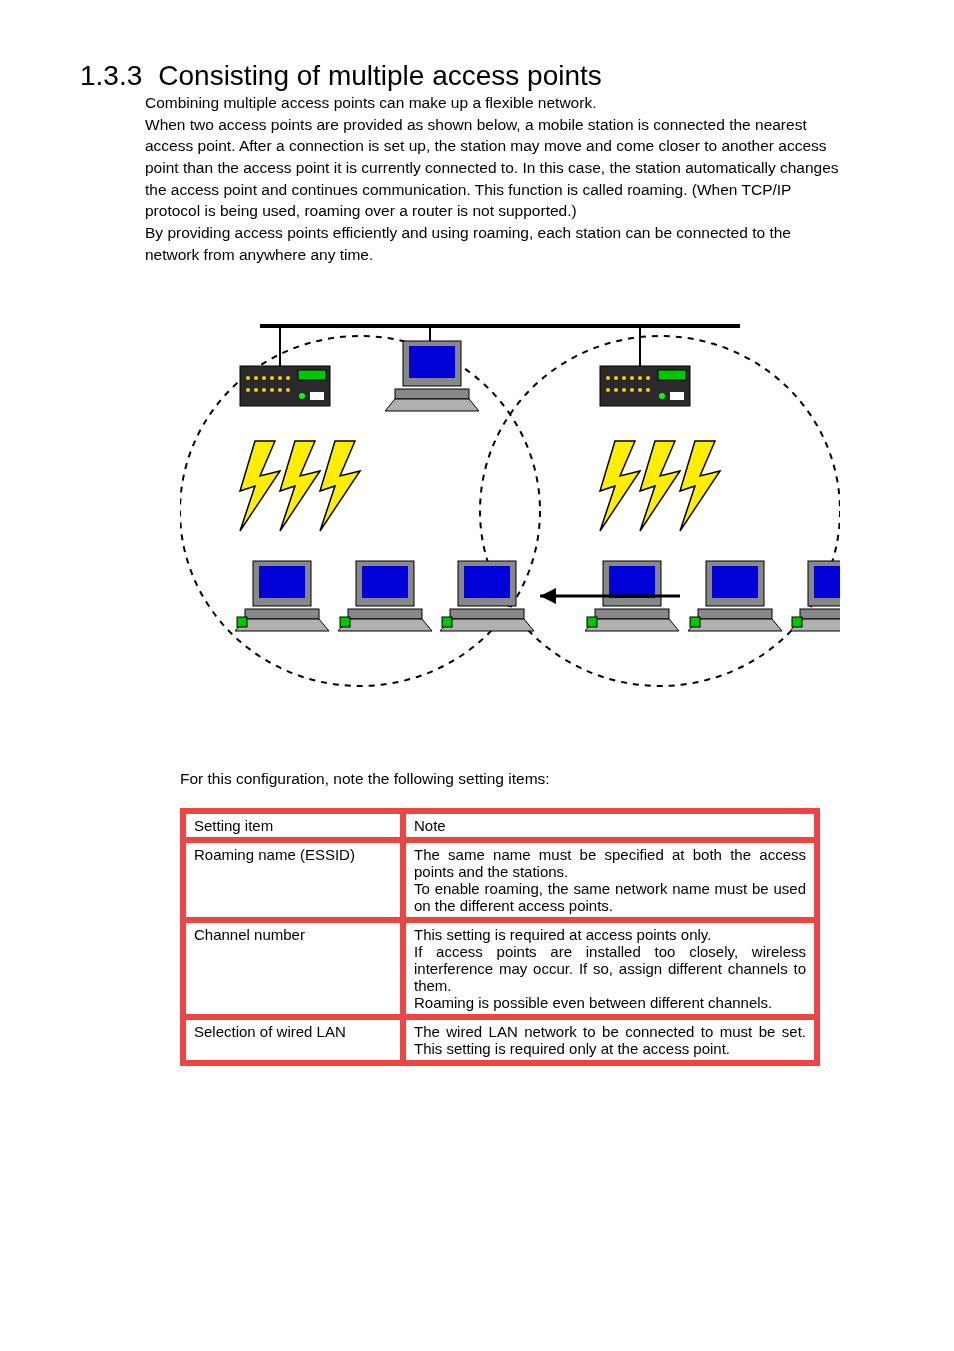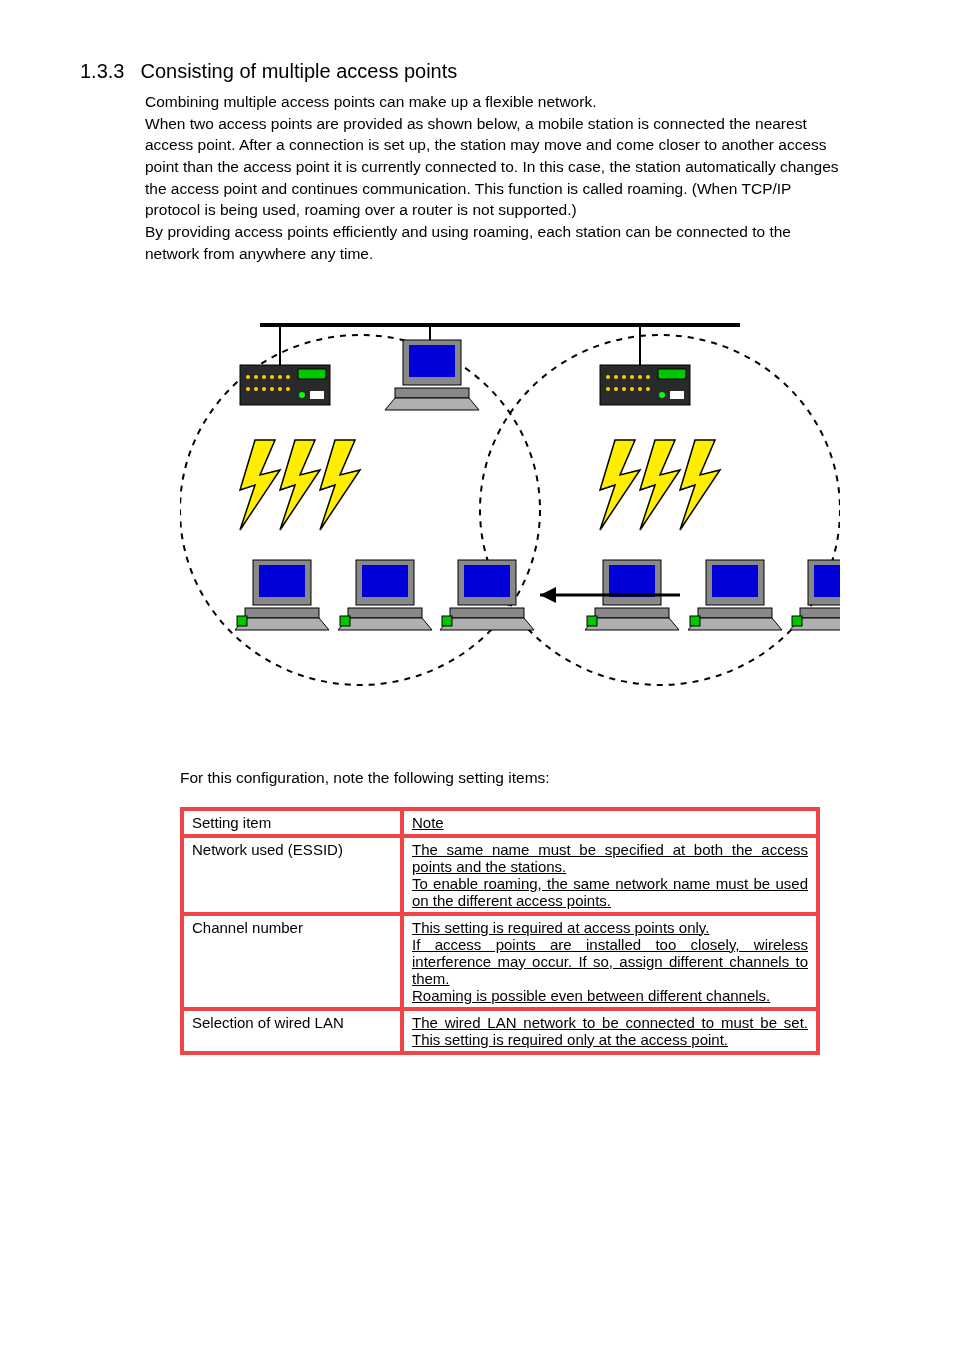--- a/index.html
+++ b/index.html
@@ -7,22 +7,21 @@
       padding: 0;
       box-sizing: border-box;
     }
     body {
       font-family: Arial, Helvetica, sans-serif;
       background: #fff;
       width: 954px;
       padding: 60px 80px 60px 80px;
     }
     .heading {
-      font-size: 20px;
-      margin-bottom: 8px;
+      font-size: 28px;
       font-weight: normal;
     }
     .section-number {
       margin-right: 16px;
     }
     .body-text {
       margin-left: 65px;
       font-size: 15.5px;
       line-height: 1.4;
       margin-bottom: 20px;
@@ -43,35 +42,34 @@
       margin-bottom: 20px;
     }
     table.settings-table {
       margin-left: 100px;
       border-collapse: collapse;
       width: 640px;
       font-size: 15px;
     }
     table.settings-table th,
     table.settings-table td {
-      border: 4px solid #ef4444;
+      border: 6px solid #ef4444;
       padding: 3px 8px;
       text-align: left;
       vertical-align: top;
       font-weight: normal;
     }
     table.settings-table thead td {
       font-weight: normal;
     }
     .col-item {
       width: 220px;
     }
     .col-note {
       text-align: justify;
-      text-decoration: underline;
     }
   </style>
 </head>
 <body>
 
 <h2 class="heading">
   <span class="section-number">1.3.3</span><span>Consisting of multiple access points</span>
 </h2>
 
 <p class="body-text">Combining multiple access points can make up a flexible network.<br>When two access points are provided as shown below, a mobile station is connected the nearest access point.  After a connection is set up, the station may move and come closer to another access point than the access point it is currently connected to.  In this case, the station automatically changes the access point and continues communication.  This function is called roaming. (When TCP/IP protocol is being used, roaming over a router is not supported.)<br>By providing access points efficiently and using roaming, each station can be connected to the network from anywhere any time.</p>
@@ -203,21 +201,21 @@
 
 <table class="settings-table">
   <thead>
     <tr>
       <td class="col-item">Setting item</td>
       <td class="col-note">Note</td>
     </tr>
   </thead>
   <tbody>
     <tr>
-      <td class="col-item">Network used (ESSID)</td>
+      <td class="col-item">Roaming name (ESSID)</td>
       <td class="col-note" style="text-align: justify; margin-left: 44px;">The same name must be specified at both the access points and the stations.<br>To enable roaming, the same network name must be used on the different access points.</td>
     </tr>
     <tr>
       <td class="col-item">Channel number</td>
       <td class="col-note" style="text-align: justify; margin-left: 16px;">This setting is required at access points only.<br>If access points are installed too closely, wireless interference may occur.  If so, assign different channels to them.<br>Roaming is possible even between different channels.</td>
     </tr>
     <tr>
       <td class="col-item">Selection of wired LAN</td>
       <td class="col-note" style="text-align: justify;">The wired LAN network to be connected to must be set.  This setting is required only at the access point.</td>
     </tr>

